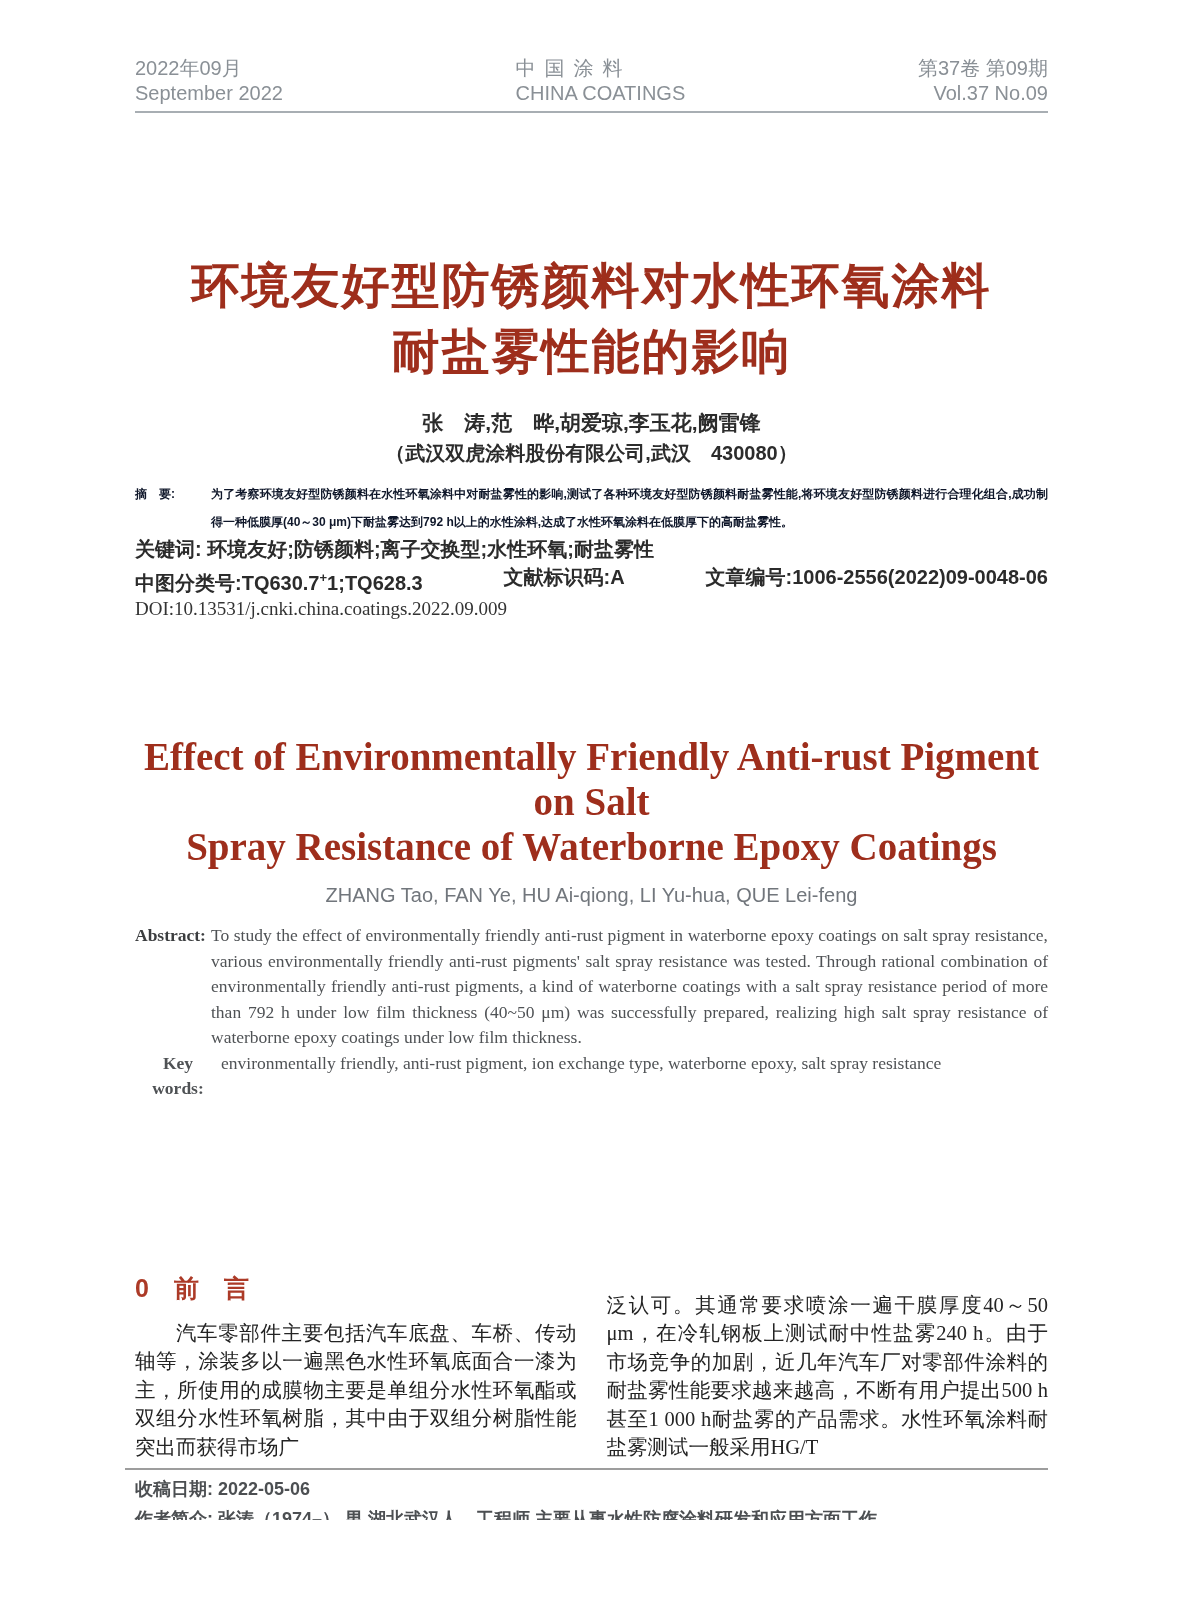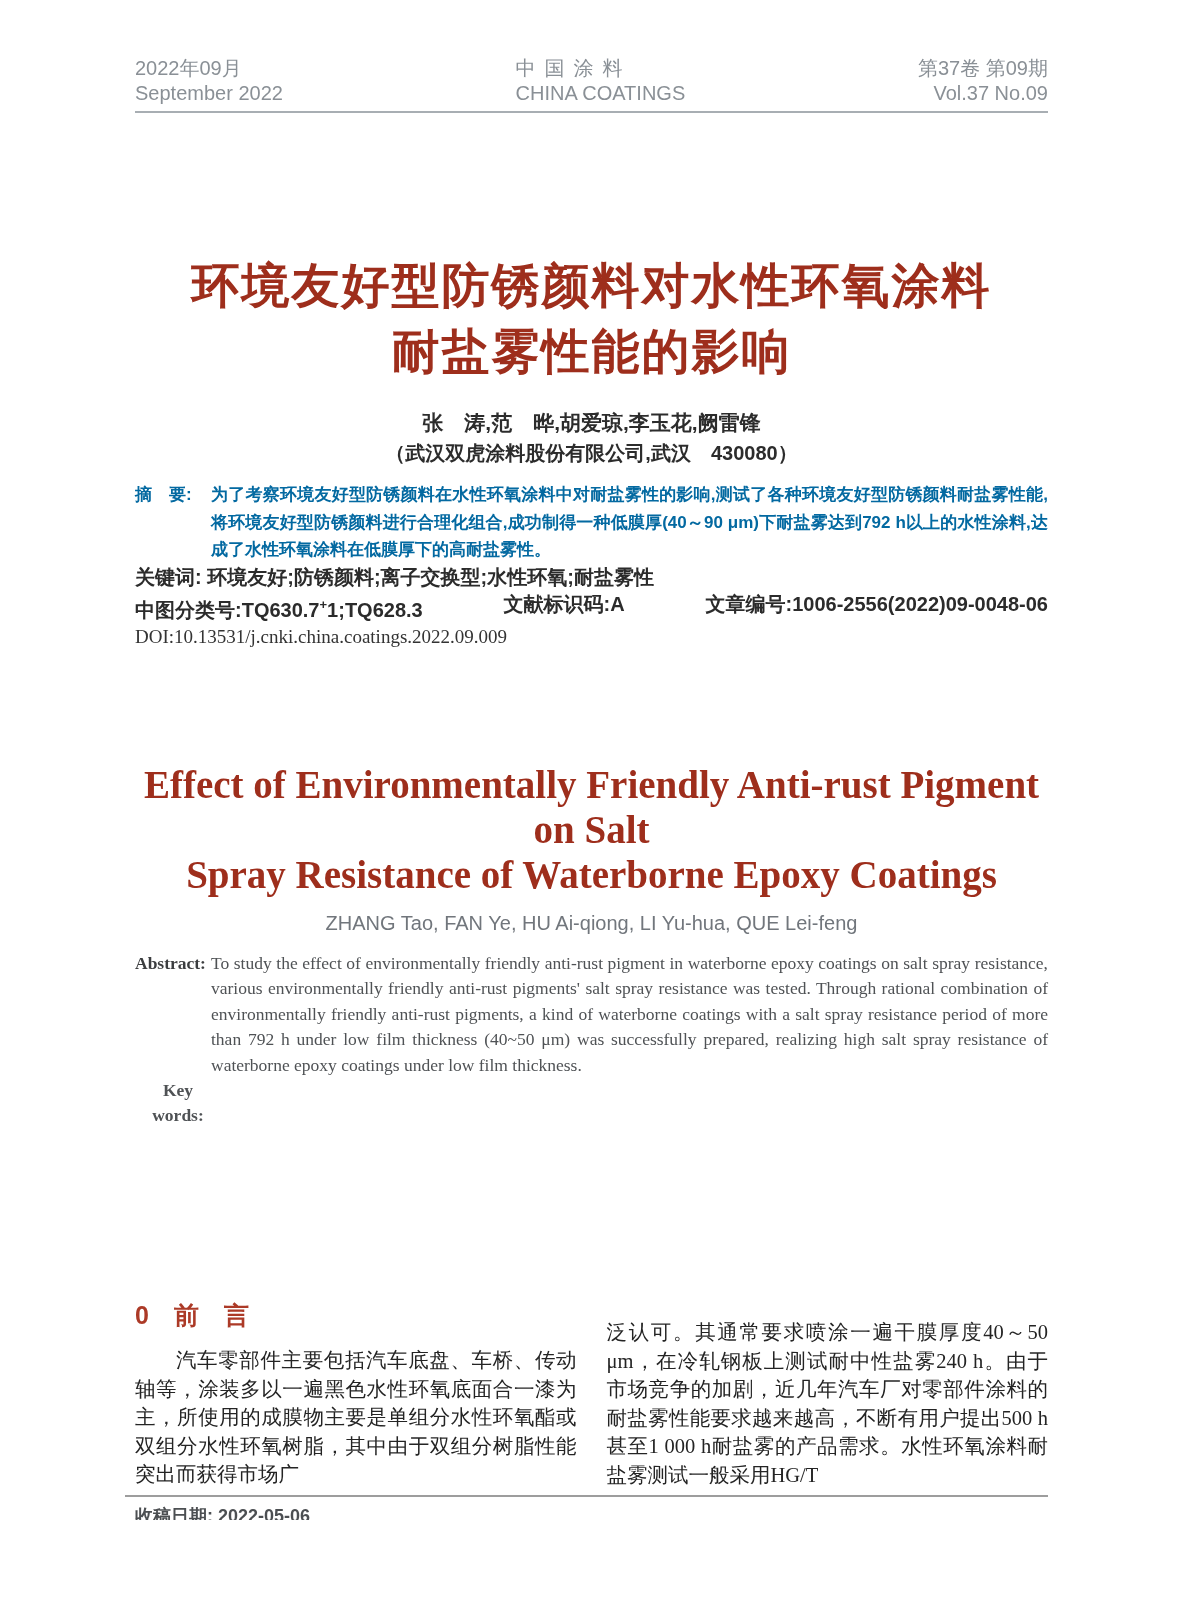--- a/index.html
+++ b/index.html
@@ -24,21 +24,21 @@
     font-weight:bold;font-size:48px;line-height:66px;letter-spacing:2px;}
   .authors-cn{margin-top:26px;text-align:center;color:#2c2c2c;
     font-weight:bold;font-size:21px;line-height:24px;}
   .affil-cn{margin-top:6px;text-align:center;color:#2c2c2c;
     font-weight:bold;font-size:20px;line-height:24px;}
 
   
   .hang-row{display:flex;align-items:flex-start;}
   .hang-row .lbl{flex:0 0 76px;font-weight:bold;}
   .hang-row .txt{flex:1;text-align:justify;}
-  .abs-cn{margin-top:16px;font-size:17px;line-height:27.5px;color:#0369a1;font-weight:bold;}
+  .abs-cn{margin-top:16px;font-size:12px;line-height:27.5px;color:#0f172a;font-weight:bold;}
   .kw-cn{font-size:20px;line-height:27.5px;color:#2b2b2b;font-weight:bold;}
   .meta-row{display:flex;justify-content:space-between;font-size:20px;
     line-height:27px;color:#2b2b2b;font-weight:bold;white-space:nowrap;}
   .meta-row sup{font-size:13px;}
   .doi{font-family:"Liberation Serif","DejaVu Serif",serif;font-weight:normal;
     font-size:19px;line-height:26px;color:#333;}
 
   
   .title-en{margin-top:112px;text-align:center;color:#9e2e1c;font-weight:bold;
     font-family:"Liberation Serif","DejaVu Serif",serif;font-size:39px;line-height:45px;}
@@ -93,21 +93,21 @@
 
     <h1 class="title-cn" style="margin-bottom:0;">
       <span>环境友好型防锈颜料对水性环氧涂料</span><br>
       <span>耐盐雾性能的影响</span>
     </h1>
     <div class="authors-cn">张　涛,范　晔,胡爱琼,李玉花,阙雷锋</div>
     <div class="affil-cn">（武汉双虎涂料股份有限公司,武汉　430080）</div>
 
     <div class="abs-cn hang-row">
       <span class="lbl">摘　要:</span>
-      <span class="txt">为了考察环境友好型防锈颜料在水性环氧涂料中对耐盐雾性的影响,测试了各种环境友好型防锈颜料耐盐雾性能,将环境友好型防锈颜料进行合理化组合,成功制得一种低膜厚(40～90 μm)下耐盐雾达到792 h以上的水性涂料,达成了水性环氧涂料在低膜厚下的高耐盐雾性。</span>
+      <span class="txt">为了考察环境友好型防锈颜料在水性环氧涂料中对耐盐雾性的影响,测试了各种环境友好型防锈颜料耐盐雾性能,将环境友好型防锈颜料进行合理化组合,成功制得一种低膜厚(40～30 μm)下耐盐雾达到792 h以上的水性涂料,达成了水性环氧涂料在低膜厚下的高耐盐雾性。</span>
     </div>
     <div class="kw-cn">
       <span class="lbl">关键词:</span>
       <span>环境友好;防锈颜料;离子交换型;水性环氧;耐盐雾性</span>
     </div>
     <div class="meta-row">
       <span><span>中图分类号:</span><span>TQ630.7</span><sup>+</sup><span>1;TQ628.3</span></span>
       <span><span>文献标识码:</span><span>A</span></span>
       <span><span>文章编号:</span><span>1006-2556(2022)09-0048-06</span></span>
     </div>
@@ -118,20 +118,21 @@
       <span>Spray Resistance of Waterborne Epoxy Coatings</span>
     </h2>
     <div class="authors-en">ZHANG Tao, FAN Ye, HU Ai-qiong, LI Yu-hua, QUE Lei-feng</div>
 
     <div class="abs-en hang-row">
       <span class="lbl" style="font-weight:bold;flex:0 0 76px;">Abstract:</span>
       <span class="txt">To study the effect of environmentally friendly anti-rust pigment in waterborne epoxy coatings on salt spray resistance, various environmentally friendly anti-rust pigments' salt spray resistance was tested. Through rational combination of environmentally friendly anti-rust pigments, a kind of waterborne coatings with a salt spray resistance period of more than 792 h under low film thickness (40~50 μm) was successfully prepared, realizing high salt spray resistance of waterborne epoxy coatings under low film thickness.</span>
     </div>
     <div class="kw-en hang-row">
       <span class="lbl" style="font-weight:bold;">Key words:</span>
+      <span>environmentally friendly, anti-rust pigment, ion exchange type, waterborne epoxy, salt spray resistance</span>
     </div>
 
     <div class="columns">
       <div class="colm colm-left">
         <h3 class="sec-heading">0　前　言</h3>
         <p class="body-para">汽车零部件主要包括汽车底盘、车桥、传动轴等，涂装多以一遍黑色水性环氧底面合一漆为主，所使用的成膜物主要是单组分水性环氧酯或双组分水性环氧树脂，其中由于双组分树脂性能突出而获得市场广</p>
       </div>
       <div class="colm colm-right">
         <p class="body-para cont">泛认可。其通常要求喷涂一遍干膜厚度40～50 μm，在冷轧钢板上测试耐中性盐雾240 h。由于市场竞争的加剧，近几年汽车厂对零部件涂料的耐盐雾性能要求越来越高，不断有用户提出500 h甚至1 000 h耐盐雾的产品需求。水性环氧涂料耐盐雾测试一般采用HG/T</p>
       </div>

